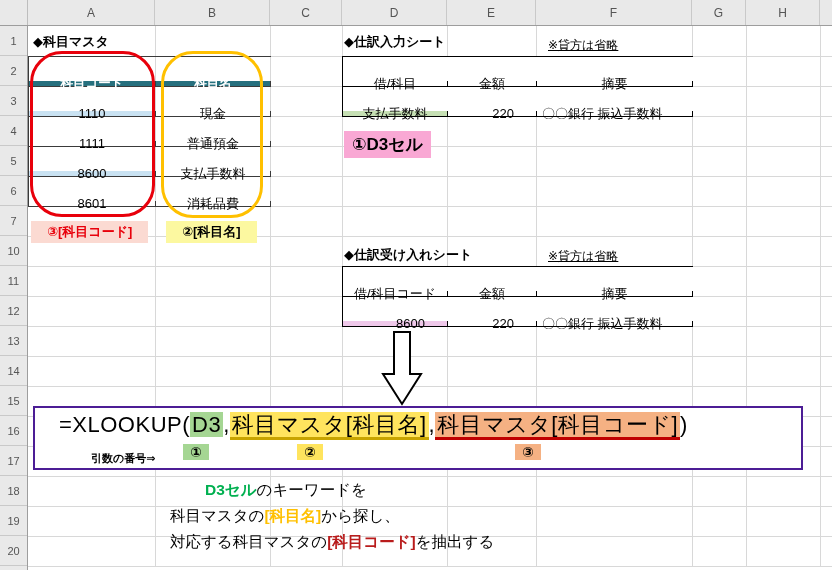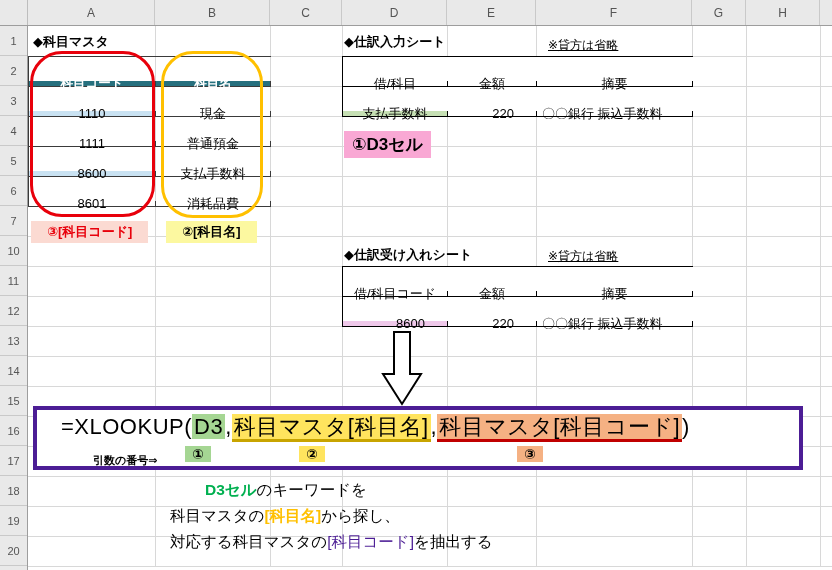--- a/index.html
+++ b/index.html
@@ -38,37 +38,37 @@
   .title { position:absolute; font-size:13px; font-weight:bold; color:#000; z-index:2; white-space:nowrap; }
   .note { position:absolute; font-size:12px; color:#000; text-decoration:underline; z-index:2; white-space:nowrap; }
   .tag { position:absolute; font-size:13px; font-weight:bold; padding:2px 16px; z-index:3; white-space:nowrap; }
   .tag-red { color:#E8000B; background:#FBDAD2; }
   .tag-yel { color:#000; background:#FCF8A0; }
   .callout { position:absolute; left:344px; top:131px; font-size:17px; font-weight:bold; background:#f9a8d4; padding:2px 8px; z-index:2; white-space:nowrap; }
 
   .arrow-svg { position:absolute; left:378px; top:330px; z-index:2; }
 
   
-  .fbox { position:absolute; left:33px; top:406px; width:770px; height:64px; border:4px solid #4c1d95; background:#fff; z-index:2; }
+  .fbox { position:absolute; left:33px; top:406px; width:770px; height:64px; border:2px solid #4c1d95; background:#fff; z-index:2; }
   .fline { position:absolute; left:24px; top:2px; font-size:22px; white-space:nowrap; letter-spacing:0.5px; color:#000; }
   .hl-g { background:#A5D693; padding:0 2px; }
   .hl-y { background:#FFE45E; padding:0 2px; border-bottom:3px solid #C8A400; }
   .hl-s { background:#F5B183; padding:0 2px; border-bottom:3px solid #C00000; }
   .arglabel { position:absolute; left:56px; top:43px; font-size:11px; font-weight:bold; }
   .argnum { position:absolute; top:36px; font-size:14px; font-weight:bold; padding:0 7px; }
   .n1 { left:148px; background:#A5D693; }
   .n2 { left:262px; background:#FFE45E; }
   .n3 { left:480px; background:#F5B183; }
 
   
   .explain { position:absolute; left:170px; top:477px; font-size:15.5px; line-height:26px; color:#000; z-index:2; }
   .exp1 { padding-left:35px; }
   .g { color:#00B050; font-weight:bold; }
   .o { color:#FFC000; font-weight:bold; }
-  .r { color:#4c1d95; font-weight:normal; }
+  .r { color:#b91c1c; font-weight:bold; }
 </style>
 </head>
 <body>
 
 <div class="sheet">
 
   <svg class="gridlines" width="832" height="570">
     <g stroke="#D8D8D8" stroke-width="1">
       <line x1="155.5" y1="26" x2="155.5" y2="566"></line>
         <line x1="270.5" y1="26" x2="270.5" y2="566"></line>

